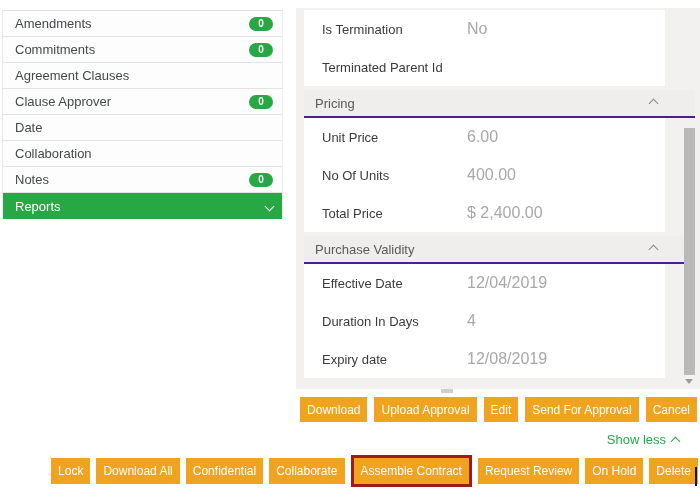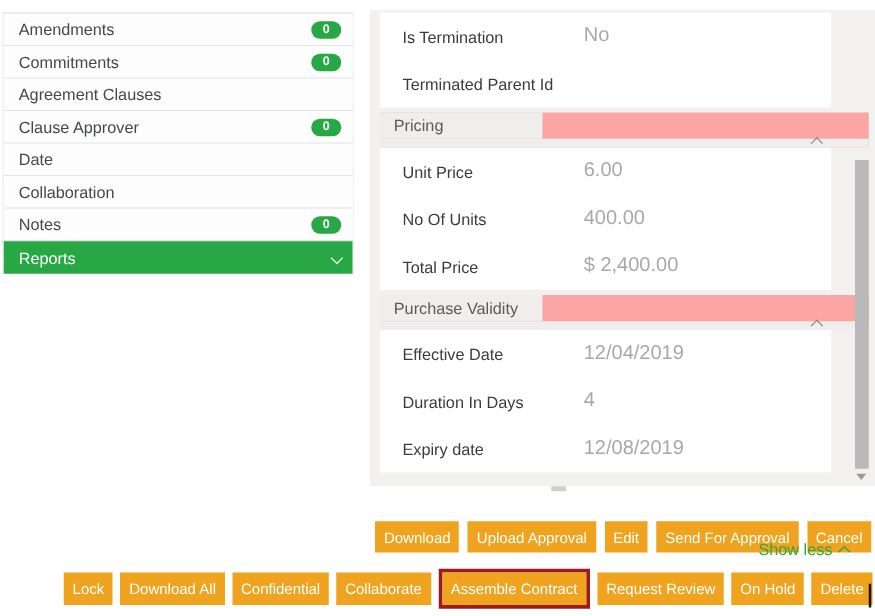--- a/index.html
+++ b/index.html
@@ -20,35 +20,35 @@
   .chev.down { transform:rotate(225deg); }
   .chev.thin { border-width:1.5px; width:7px; height:7px; }
 
   
   .panel { position:absolute; left:296px; top:8px; width:404px; height:381px; background:#f2f1ef; }
   .content { position:absolute; left:8px; top:2px; width:391px; }
   .card { width:361px; background:#fff; }
   .frow { height:38px; display:flex; align-items:center; padding-left:18px; }
   .flabel { width:145px; font-size:13px; font-weight:normal; color:#3b3b3b; }
   .fvalue { font-size:16px; color:#a8a8a8; }
-  .sec-header { height:28px; margin-top:4px; background:#fca5a5; display:flex; gap:0;flex-direction:column; }
+  .sec-header { height:28px; margin-top:4px; background:#4c1d95; display:flex; gap:0; }
   .hcell { background:#efeeec; height:26px; display:flex; align-items:center; color:#5a5a5a; font-size:13px; }
   .hcell.left { width:130px; padding-left:11px; }
   .hcell.right { flex:1; justify-content:flex-end; padding-right:38px; color:#8a8a8a; }
 
   
   .vthumb { position:absolute; right:5px; top:120px; width:11px; height:247px; background:#b9b9b9; }
   .varrow { position:absolute; right:7px; bottom:5px; width:0; height:0;
             border-left:4px solid transparent; border-right:4px solid transparent; border-top:5px solid #9a9a9a; }
   .hthumb { position:absolute; left:441px; top:389px; width:12px; height:4px; background:#cfcfcf; }
 
   
   .btn { background:#efa31f; color:#fff; border:none; font-family:inherit; font-size:12px;
          padding:0 7px; cursor:pointer; white-space:nowrap; }
-  .row1 { position:absolute; right:3px; top:397px; display:flex; gap:7px;margin-top:20px; }
+  .row1 { position:absolute; right:3px; top:397px; display:flex; gap:7px; }
   .row1 .btn { height:25px; }
   .showless { position:absolute; right:21px; top:432px; color:#28a745; font-size:13px;
               display:flex; align-items:center; gap:6px; cursor:pointer; }
   .showless .chev { margin-top:3px; }
   .row2 { position:absolute; right:2px; top:455px; display:flex; gap:6px; align-items:center; }
   .row2 .btn { height:26px; }
   .red-box { border:3px solid #9e1b1b; }
   .cursor { position:absolute; left:695px; top:467px; width:2px; height:19px; background:#161616; }
 </style>
 </head>

